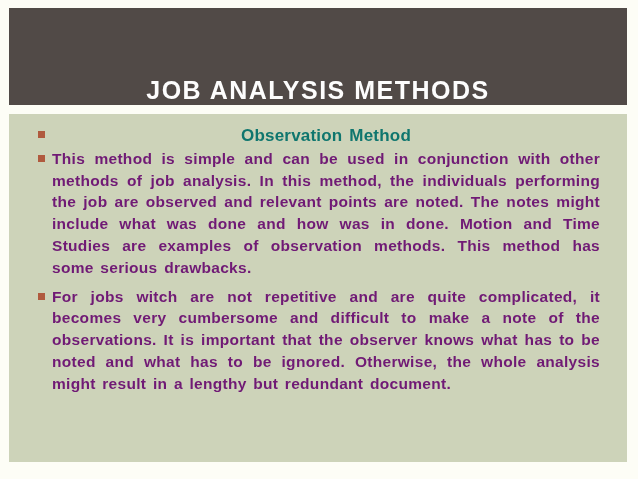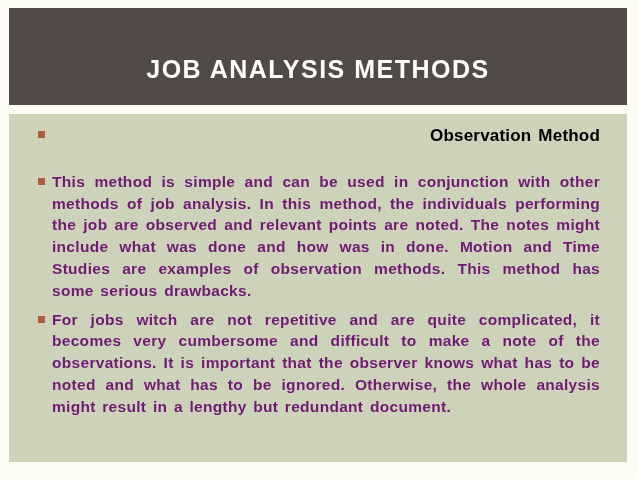--- a/index.html
+++ b/index.html
@@ -18,21 +18,21 @@
   .title-box {
     position: absolute;
     left: 9px;
     top: 8px;
     width: 618px;
     height: 97px;
     background: #514a47;
     box-sizing: border-box;
     display: flex;
     justify-content: center;
-    align-items: center;
+    align-items: flex-end;
     padding-top: 24px;
   }
   .slide-title {
     margin: 0;
     color: #fdfdfd;
     font-size: 25px;
     font-weight: bold;
     letter-spacing: 1.5px;
     line-height: 1.2;
     font-stretch: condensed;
@@ -54,24 +54,24 @@
     color: #701a75;
     font-weight: bold;
     font-size: 15.5px;
     line-height: 21.8px;
     letter-spacing: 0.3px;
     word-spacing: 2px;
     margin-bottom: 7px;
   }
   .bullet-item.heading {
     font-size: 17px;
-    color: #000000;
+    color: #0f766e;
     letter-spacing: 0.2px;
-    margin-bottom: 24px;
-    text-align: right;
+    margin-bottom: 1px;
+    text-align: center;
   }
   .bullet-square {
     position: absolute;
     left: 0;
     top: 7px;
     width: 7px;
     height: 7px;
     background: #b05a3e;
   }
   .bullet-item.heading .bullet-square {

